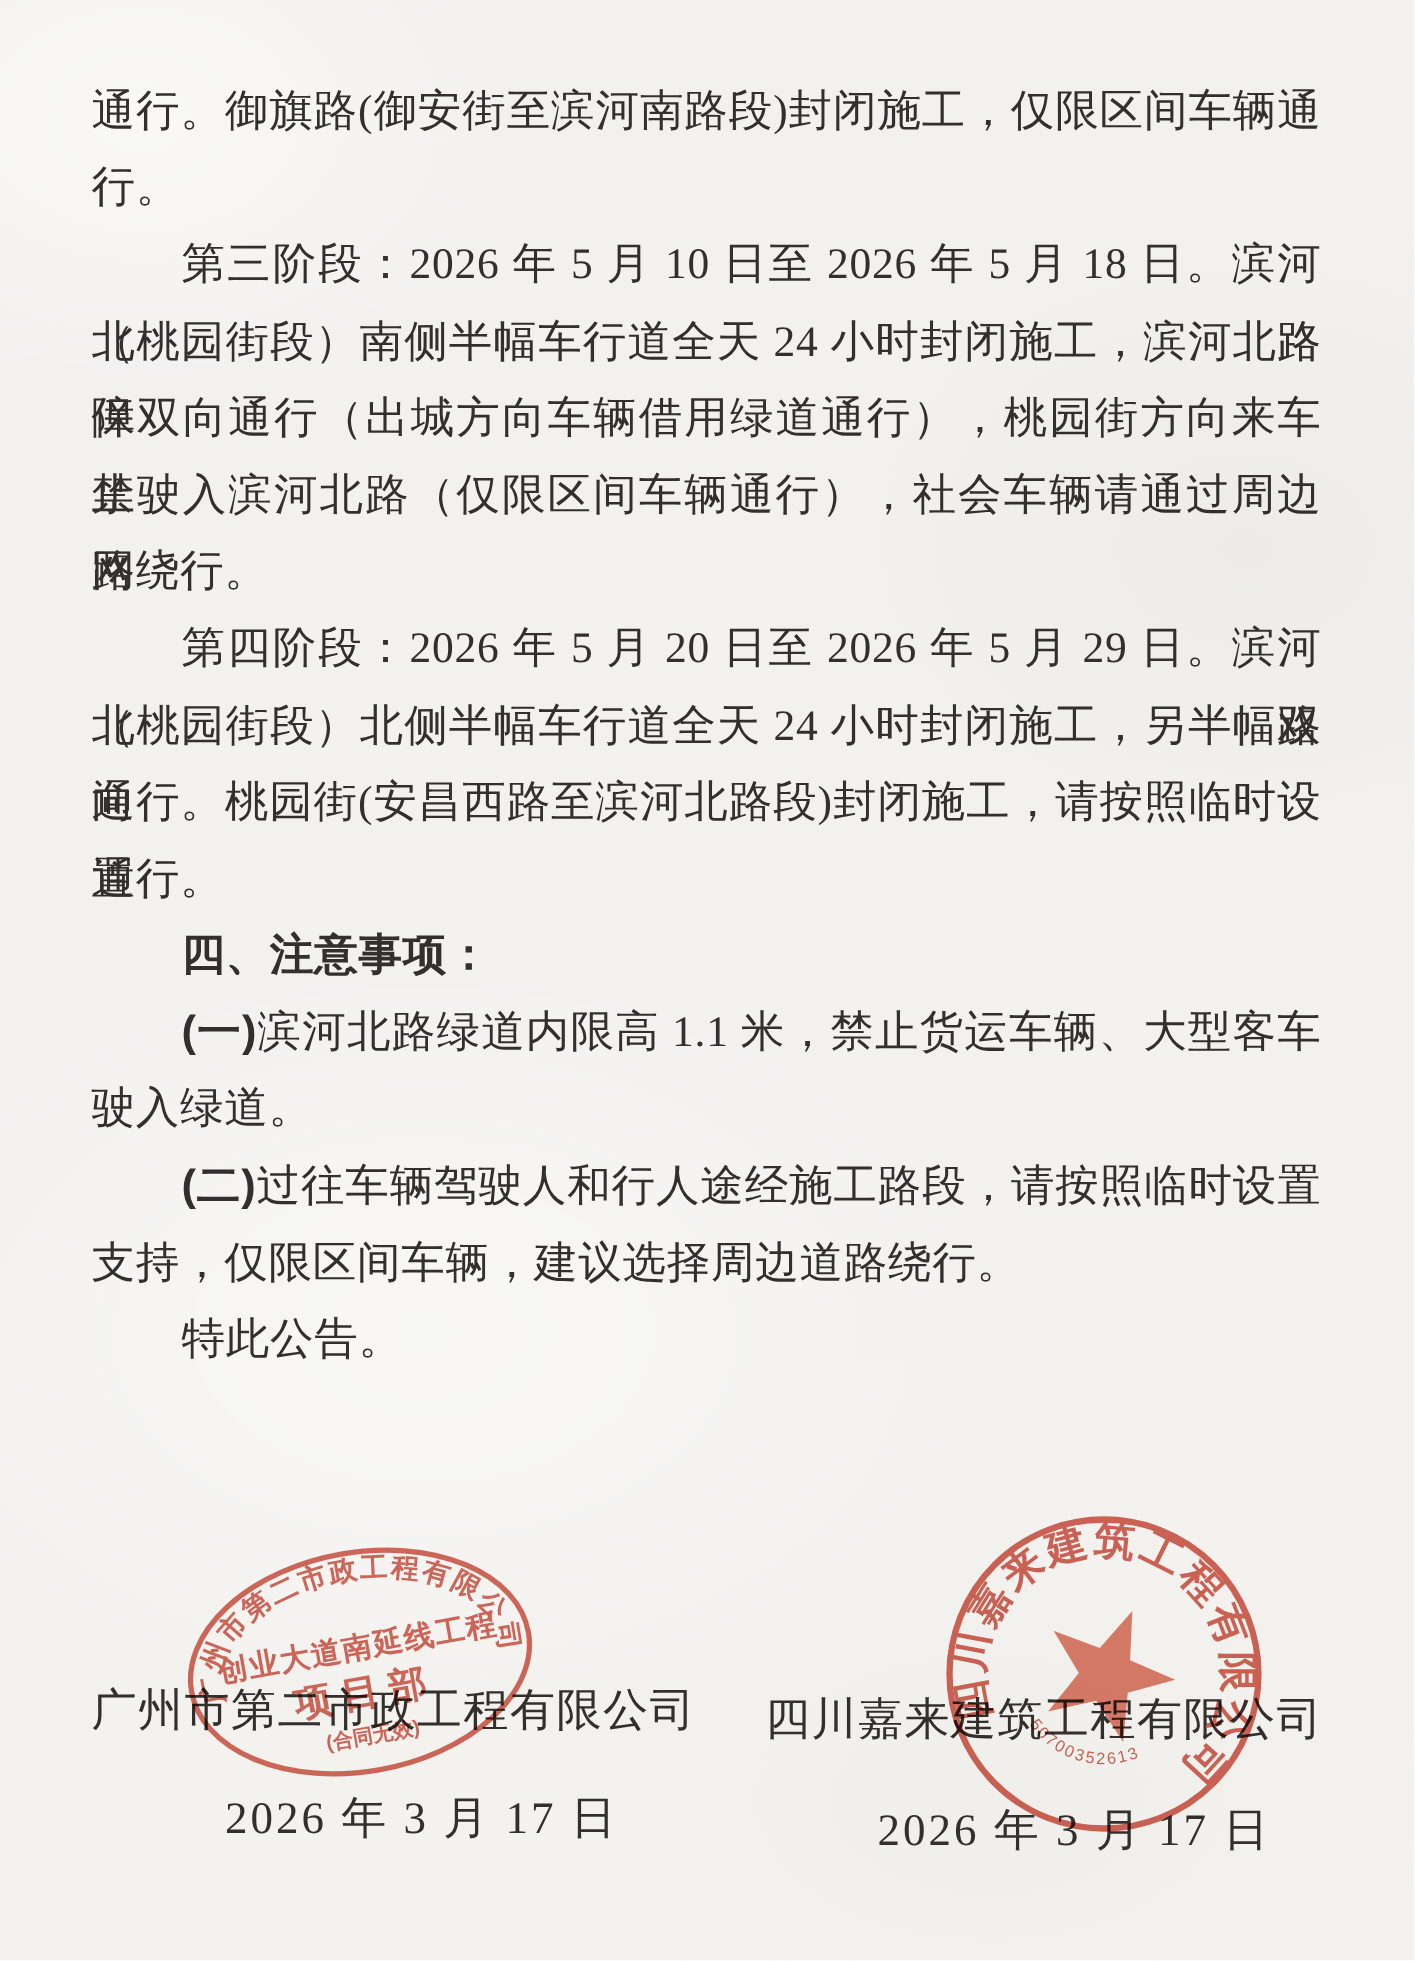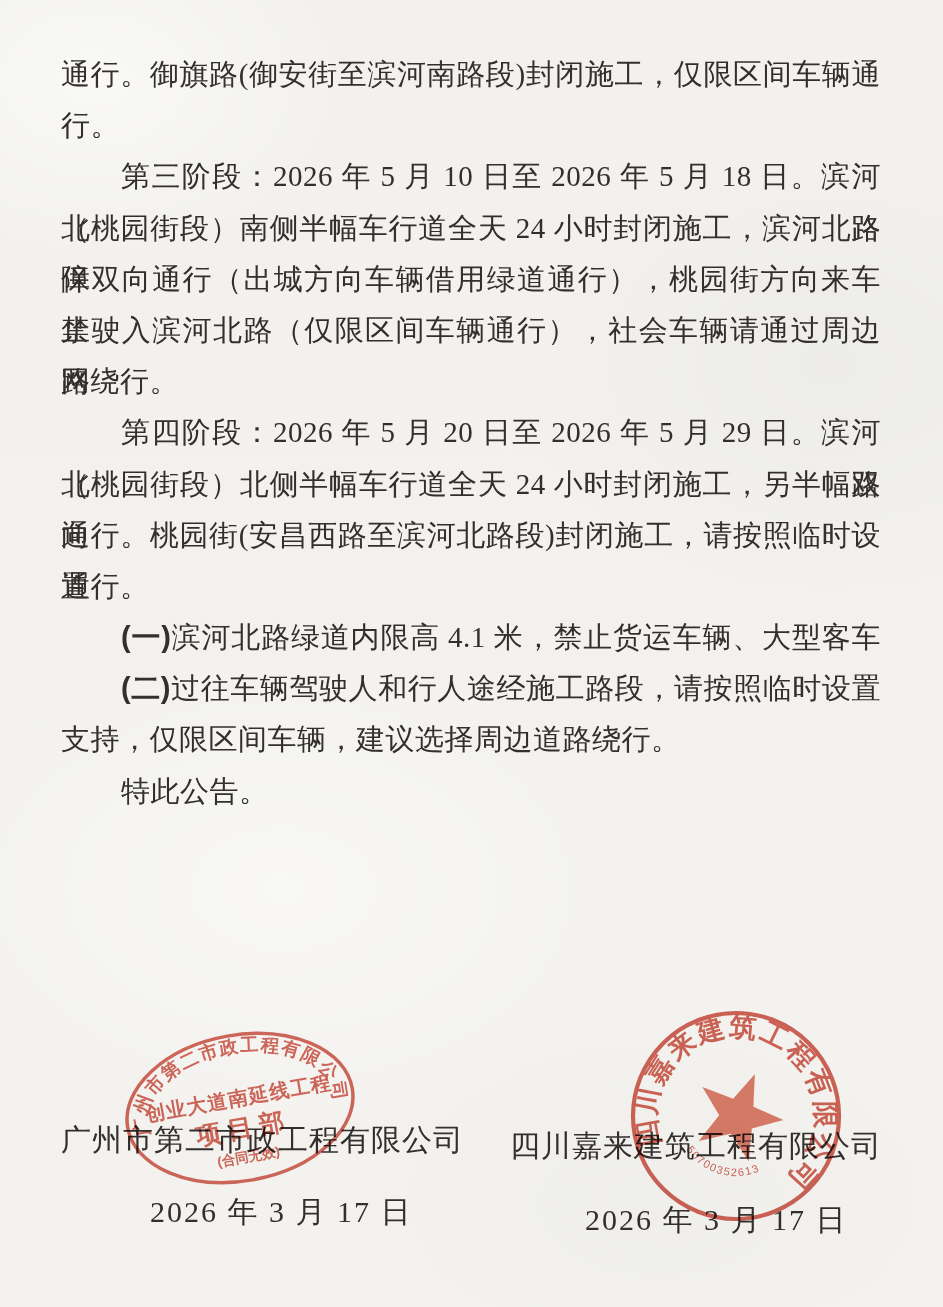--- a/index.html
+++ b/index.html
@@ -59,21 +59,23 @@
     <div class="ln"><span>行。</span></div>
     <div class="ln ind j"><span>第三阶段：2026 年 5 月 10 日至 2026 年 5 月 18 日。滨河北路</span></div>
     <div class="ln j"><span>（桃园街段）南侧半幅车行道全天 24 小时封闭施工，滨河北路保</span></div>
     <div class="ln j"><span>障双向通行（出城方向车辆借用绿道通行），桃园街方向来车禁</span></div>
     <div class="ln j"><span>止驶入滨河北路（仅限区间车辆通行），社会车辆请通过周边路</span></div>
     <div class="ln"><span>网绕行。</span></div>
     <div class="ln ind j"><span>第四阶段：2026 年 5 月 20 日至 2026 年 5 月 29 日。滨河北路</span></div>
     <div class="ln j"><span>（桃园街段）北侧半幅车行道全天 24 小时封闭施工，另半幅双向</span></div>
     <div class="ln j"><span>通行。桃园街(安昌西路至滨河北路段)封闭施工，请按照临时设置</span></div>
     <div class="ln"><span>通行。</span></div>
-    <div class="ln ind j"><span class="mk">(一)</span><span>滨河北路绿道内限高 4.1 米，禁止货运车辆、大型客车</span></div>
+    <div class="ln ind h"><span>四、注意事项：</span></div>
+    <div class="ln ind j"><span class="mk">(一)</span><span>滨河北路绿道内限高 1.1 米，禁止货运车辆、大型客车</span></div>
+    <div class="ln"><span>驶入绿道。</span></div>
     <div class="ln ind j"><span class="mk">(二)</span><span>过往车辆驾驶人和行人途经施工路段，请按照临时设置</span></div>
     <div class="ln"><span>支持，仅限区间车辆，建议选择周边道路绕行。</span></div>
     <div class="ln ind"><span>特此公告。</span></div>
   </div>
 
   <div class="sig sig-company-left">广州市第二市政工程有限公司</div>
   <div class="sig sig-company-right">四川嘉来建筑工程有限公司</div>
   <div class="sig sig-date-left">2026 年 3 月 17 日</div>
   <div class="sig sig-date-right">2026 年 3 月 17 日</div>
 

